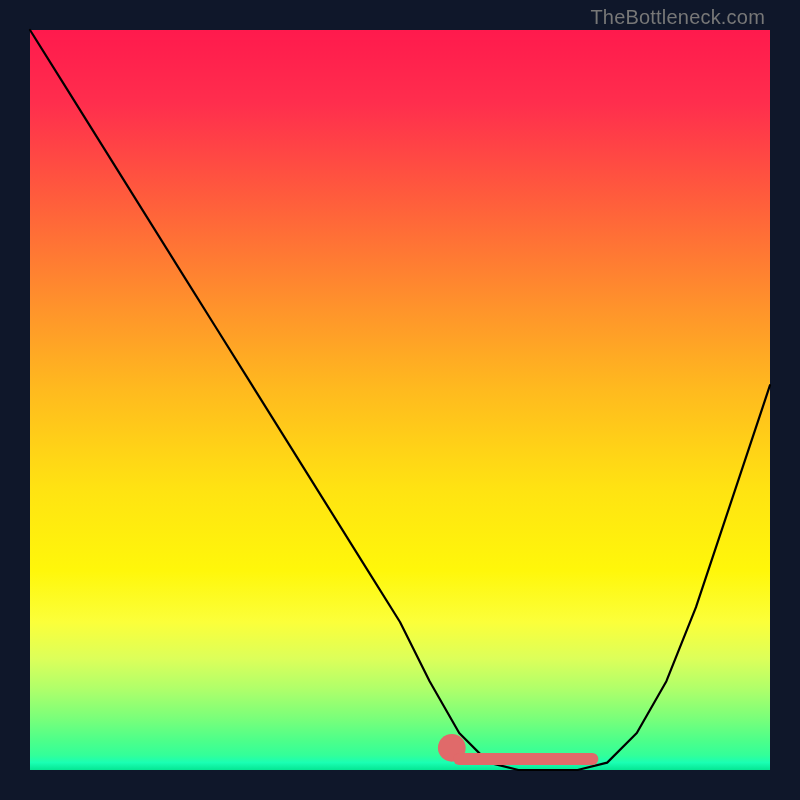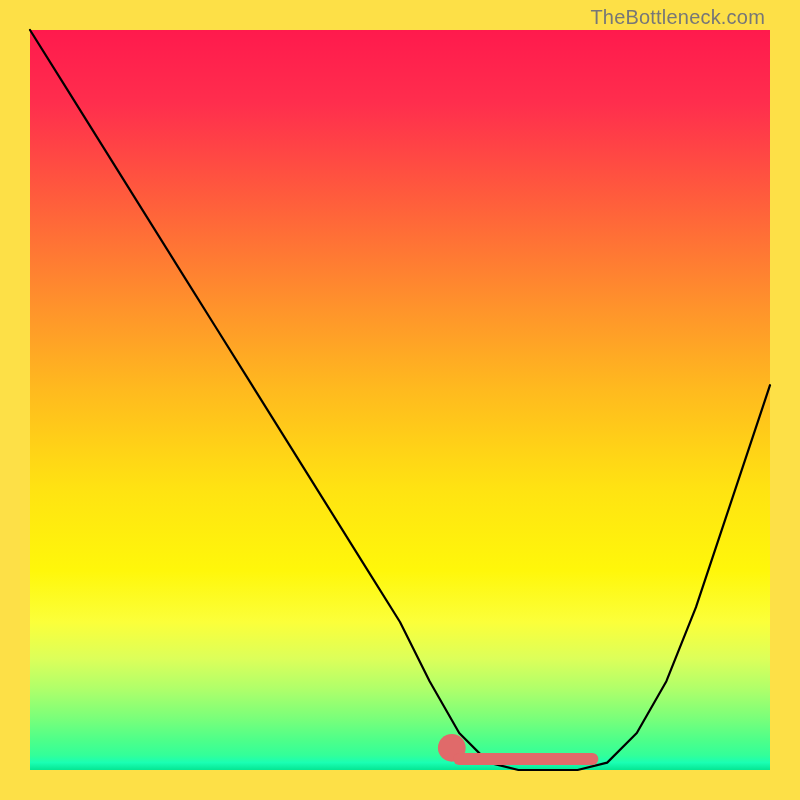--- a/index.html
+++ b/index.html
@@ -8,21 +8,21 @@
     width: 800px;
     height: 800px;
     background: #000;
     font-family: Arial, Helvetica, sans-serif;
     overflow: hidden;
   }
   .chart-container {
     position: relative;
     width: 800px;
     height: 800px;
-    background: #fde047;
+    background: #0f172a;
   }
   .plot-area {
     position: absolute;
     left: 30px;
     top: 30px;
     width: 740px;
     height: 740px;
     background: linear-gradient(to bottom,
       #ff1a4d 0%,
       #ff2e4d 10%,

